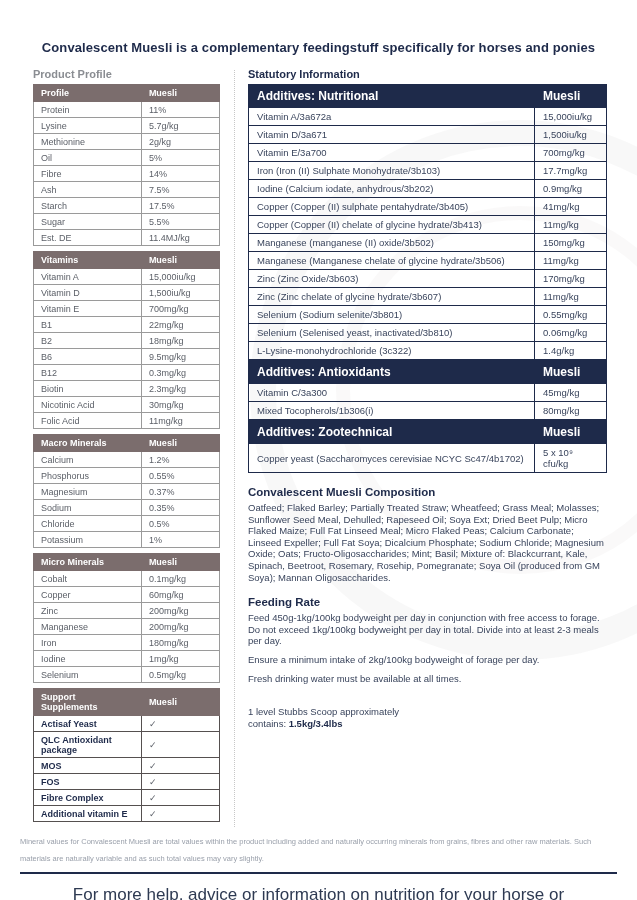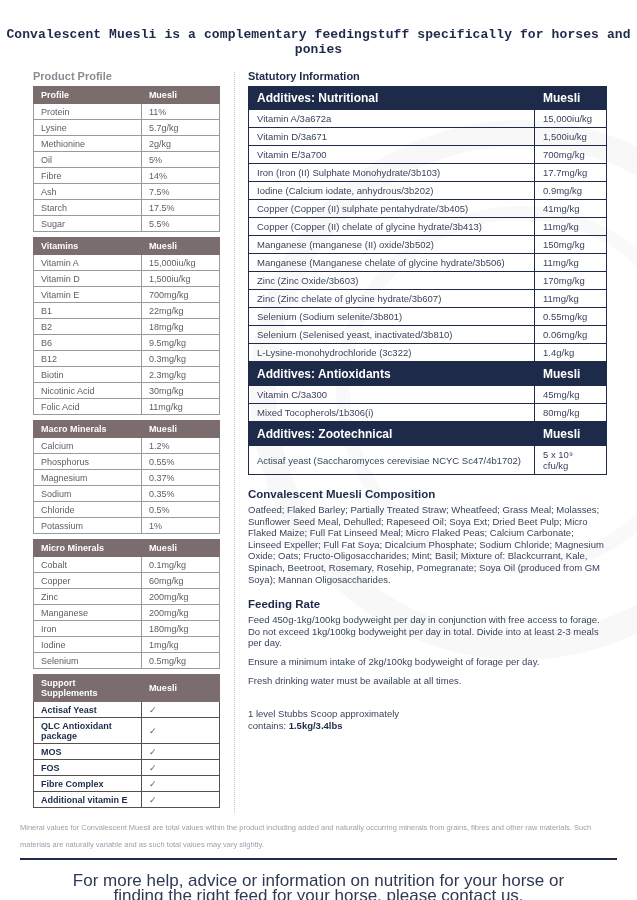--- a/index.html
+++ b/index.html
@@ -5,21 +5,21 @@
   * { margin:0; padding:0; box-sizing:border-box; }
   html,body { background:#ffffff; }
   body { font-family:"Liberation Sans", sans-serif; }
   .page { position:relative; width:637px; height:900px; background:#ffffff; overflow:hidden; color:#39445c; }
 
   .watermark { position:absolute; left:250px; top:120px; width:540px; height:540px;
     border:26px solid rgba(120,110,110,0.05); border-radius:50%; pointer-events:none; }
   .watermark-inner { position:absolute; left:60px; top:60px; right:60px; bottom:60px;
     border:14px solid rgba(120,110,110,0.04); border-radius:50%; }
 
-  .title { padding-top:27px; text-align:center; font-size:13px; font-weight:bold; color:#1e2a4a; letter-spacing:.1px;font-family:Liberation Mono, monospace; }
+  .title { padding-top:40px; text-align:center; font-size:13px; font-weight:bold; color:#1e2a4a; letter-spacing:.1px; }
 
   .columns { display:flex; margin:13px 30px 0 33px; position:relative; }
   .col-left { width:187px; flex:0 0 187px; }
   .divider { flex:0 0 0; border-left:1px dotted #c7c7c7; margin:2px 13px 0 14px; }
   .col-right { flex:1; }
 
   .sec-heading { font-size:11px; font-weight:bold; margin-bottom:4px; }
   .sec-heading.gray { color:#8a8d92; }
   .sec-heading.navy { color:#1e2a4a; }
 
@@ -96,20 +96,24 @@
               <td>7.5%</td>
             </tr>
             <tr>
               <td>Starch</td>
               <td>17.5%</td>
             </tr>
             <tr>
               <td>Sugar</td>
               <td>5.5%</td>
             </tr>
+            <tr>
+              <td>Est. DE</td>
+              <td>11.4MJ/kg</td>
+            </tr>
           </tbody>
       </table>
 
       <table class="ltable">
         <thead>
             <tr>
           <th>Vitamins</th>
           <th>Muesli</th>
         </tr>
           </thead>
@@ -360,21 +364,21 @@
 
       <table class="stable">
         <thead>
             <tr>
           <th>Additives: Zootechnical</th>
           <th>Muesli</th>
         </tr>
           </thead>
         <tbody>
             <tr>
-              <td>Actisaf yeast (Saccharomyces cerevisiae NCYC Sc47/4b1702)</td>
+              <td>Copper yeast (Saccharomyces cerevisiae NCYC Sc47/4b1702)</td>
               <td>5 x 10⁹ cfu/kg</td>
             </tr>
           </tbody>
       </table>
 
       <div class="rt-heading">Convalescent Muesli Composition</div>
       <div class="rt-par">Oatfeed; Flaked Barley; Partially Treated Straw; Wheatfeed; Grass Meal; Molasses; Sunflower Seed Meal, Dehulled; Rapeseed Oil; Soya Ext; Dried Beet Pulp; Micro Flaked Maize; Full Fat Linseed Meal;  Micro Flaked Peas; Calcium Carbonate; Linseed Expeller; Full Fat Soya; Dicalcium Phosphate; Sodium Chloride; Magnesium Oxide; Oats; Fructo-Oligosaccharides; Mint; Basil; Mixture of: Blackcurrant, Kale, Spinach, Beetroot, Rosemary, Rosehip, Pomegranate; Soya Oil (produced from GM Soya); Mannan Oligosaccharides.</div>
 
       <div class="rt-heading">Feeding Rate</div>
       <div class="rt-par">Feed 450g-1kg/100kg bodyweight per day in conjunction with free access to forage. Do not exceed 1kg/100kg bodyweight per day in total. Divide into at least 2-3 meals per day.</div>

